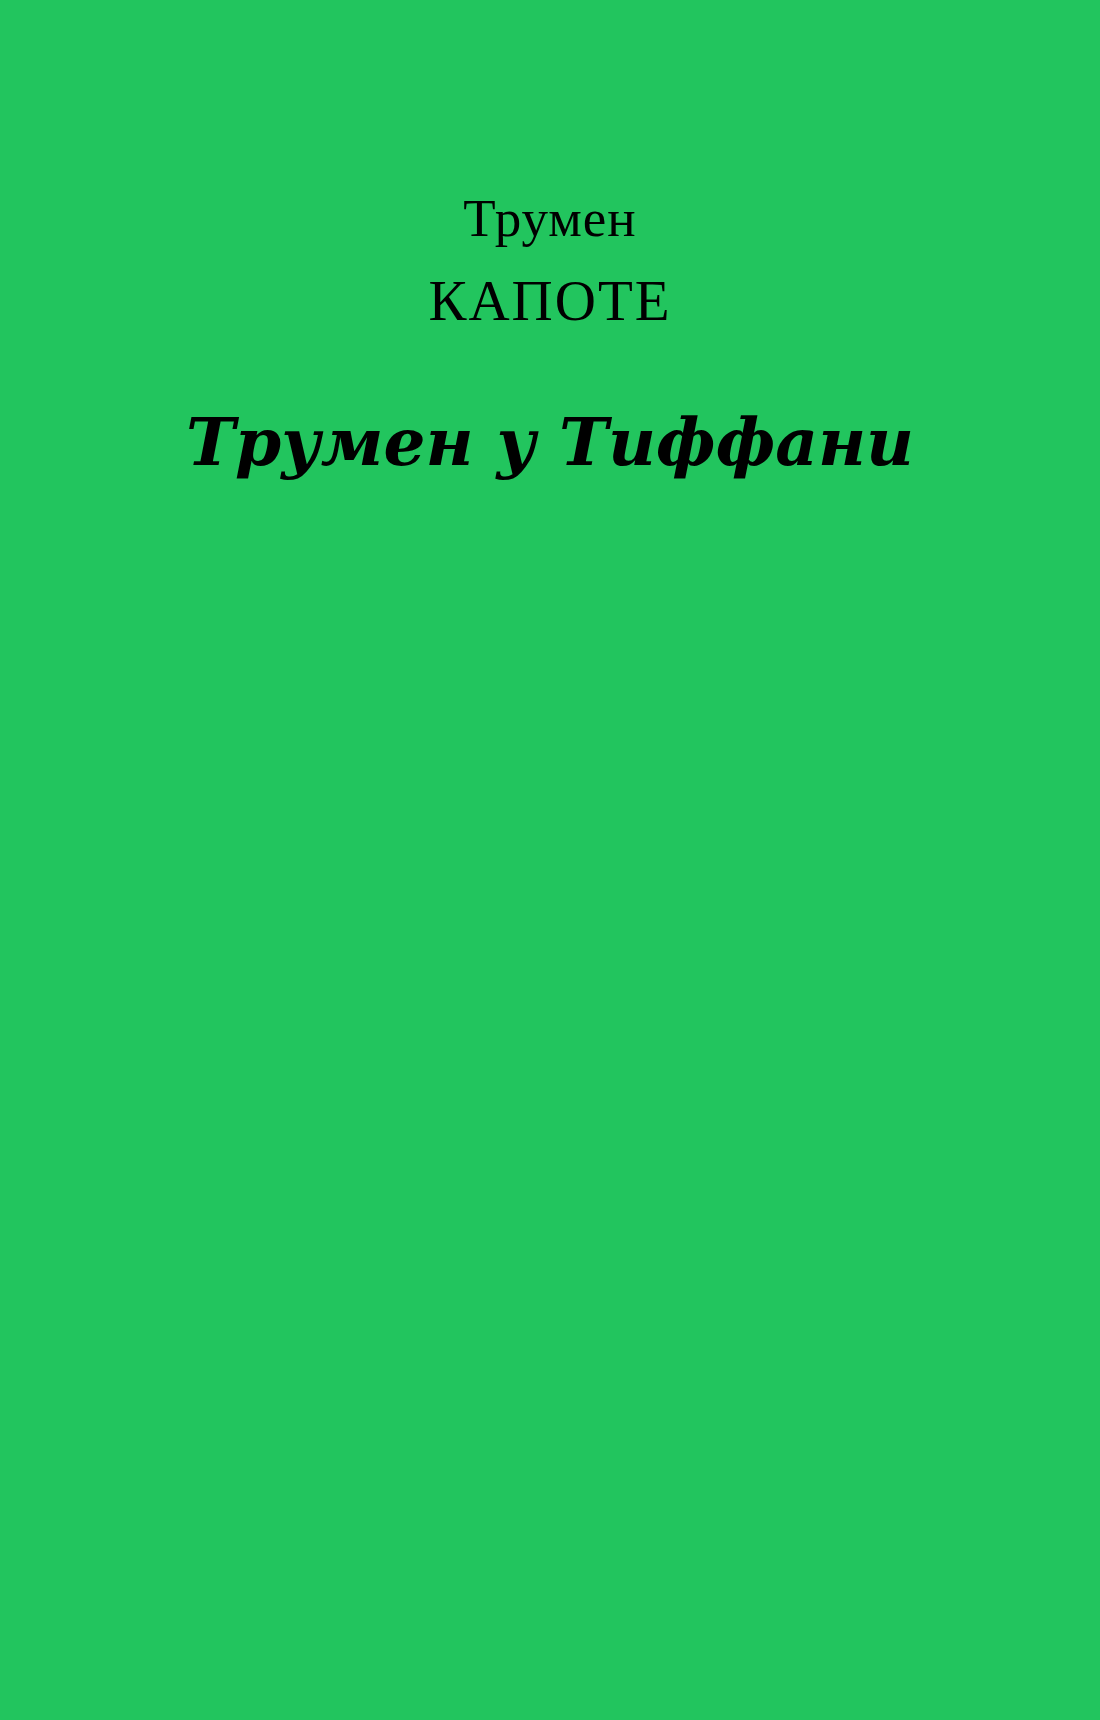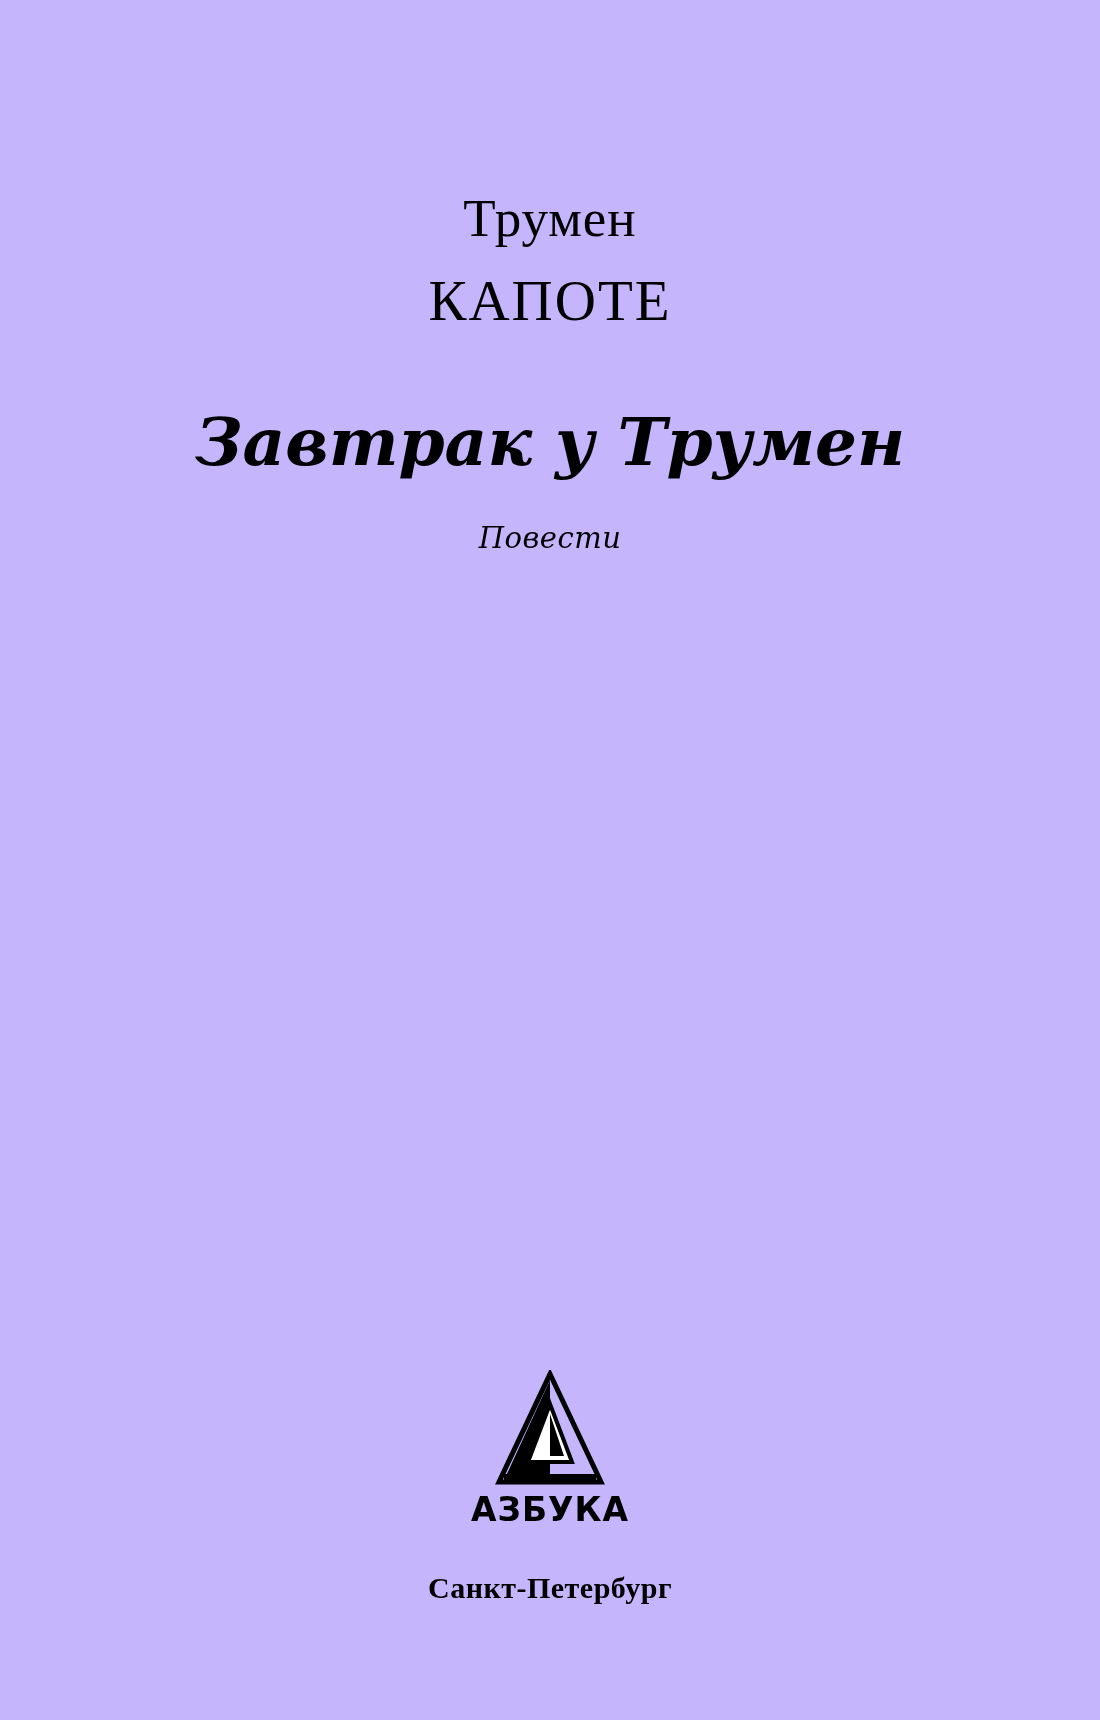--- a/index.html
+++ b/index.html
@@ -11,21 +11,21 @@
     width: 1100px;
     height: 1720px;
     overflow: hidden;
     font-family: "Liberation Serif", serif;
     color: #000000;
   }
   .page {
     position: relative;
     width: 1100px;
     height: 1720px;
-    background: #c4b5fd;
+    background: #22c55e;
   }
 
   
   .author-block {
     position: absolute;
     top: 190px;
     left: 0;
     width: 1100px;
     text-align: center;
   }
@@ -103,36 +103,17 @@
 <body>
 
 <div class="page">
 
   <div class="author-block">
     <div class="author-first">Трумен</div>
     <div class="author-last">КАПОТЕ</div>
   </div>
 
   <div class="title-block">
-    <div class="book-title">Завтрак у Трумен</div>
-    <div class="book-subtitle">Повести</div>
+    <div class="book-title">Трумен у Тиффани</div>
   </div>
 
-  <div class="publisher-block">
-    <span class="logo-wrap">
-      <svg viewBox="0 0 120 118" width="120" height="118" xmlns="http://www.w3.org/2000/svg" aria-hidden="true">
-
-        <path d="M60 4 L111 112 L9 112 Z" fill="none" stroke="#000000" stroke-width="5"></path>
-
-        <path d="M60 10 L60 106 L16 106 Z" fill="#000000"></path>
-
-        <path d="M60 34 L82 92 L38 92 Z" fill="#ffffff" stroke="#000000" stroke-width="4"></path>
-
-        <path d="M60 44 L74 86 L60 86 Z" fill="#000000"></path>
-
-        <rect x="14" y="104" width="92" height="8" fill="#000000"></rect>
-      </svg>
-    </span>
-    <div class="publisher-name">АЗБУКА</div>
-    <div class="publisher-city">Санкт-Петербург</div>
-  </div>
 
 </div>
 
 </body></html>

